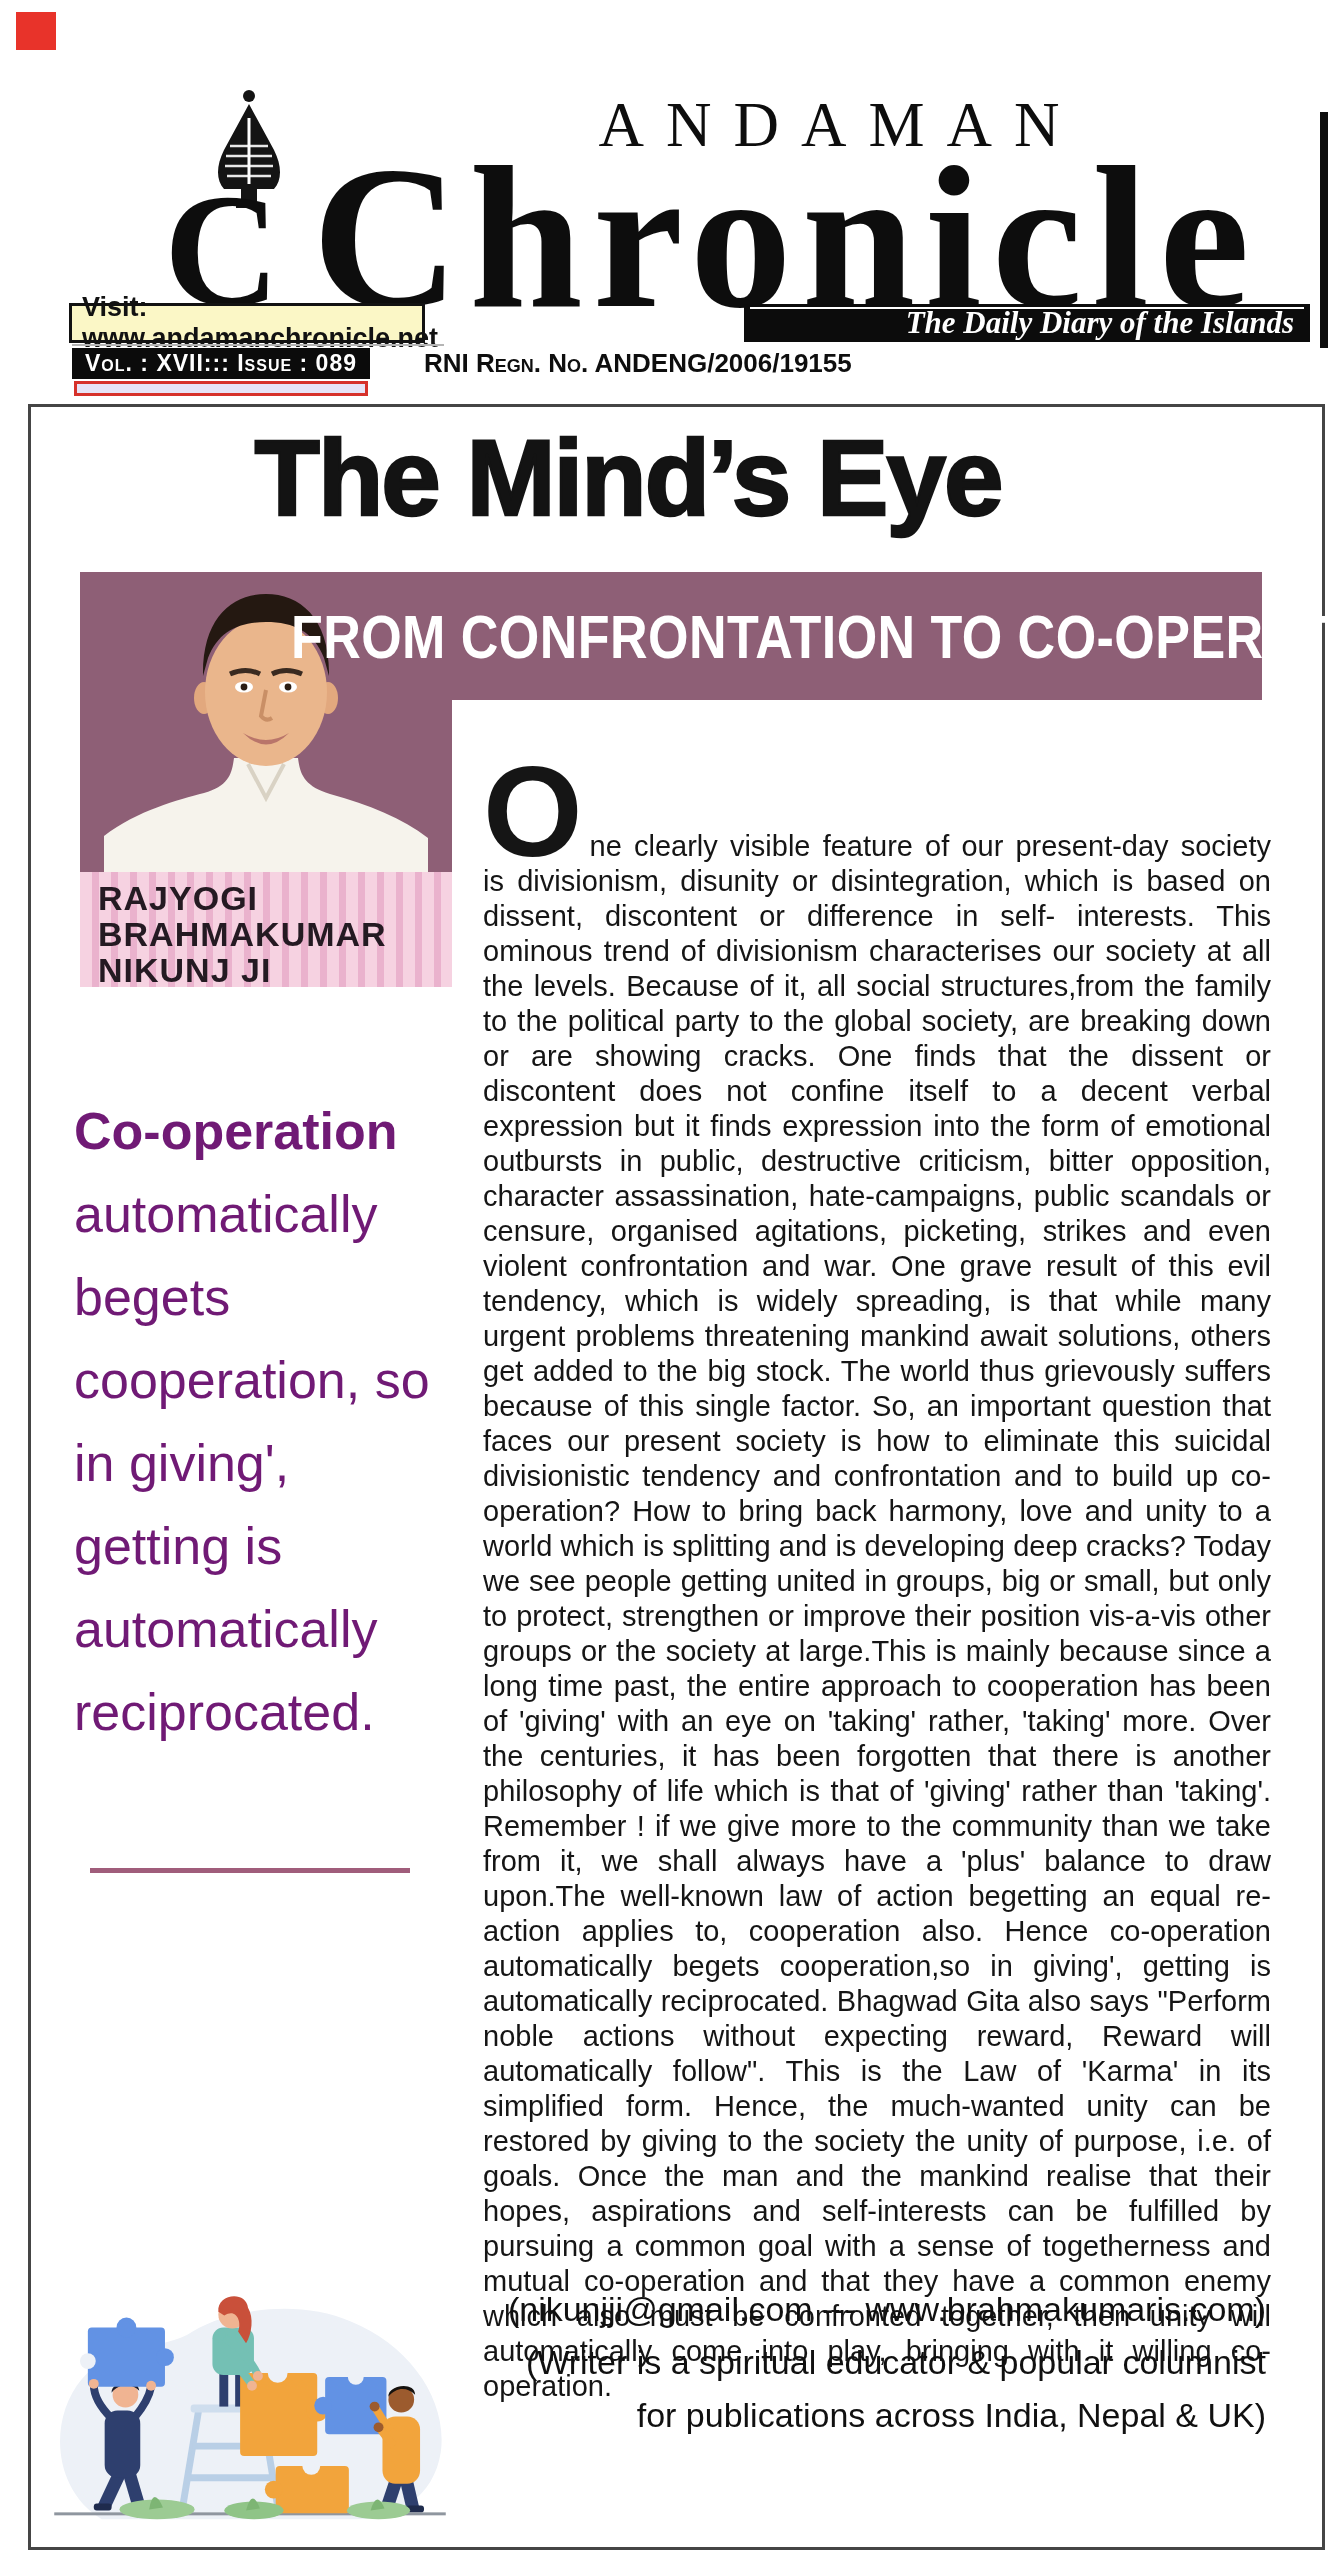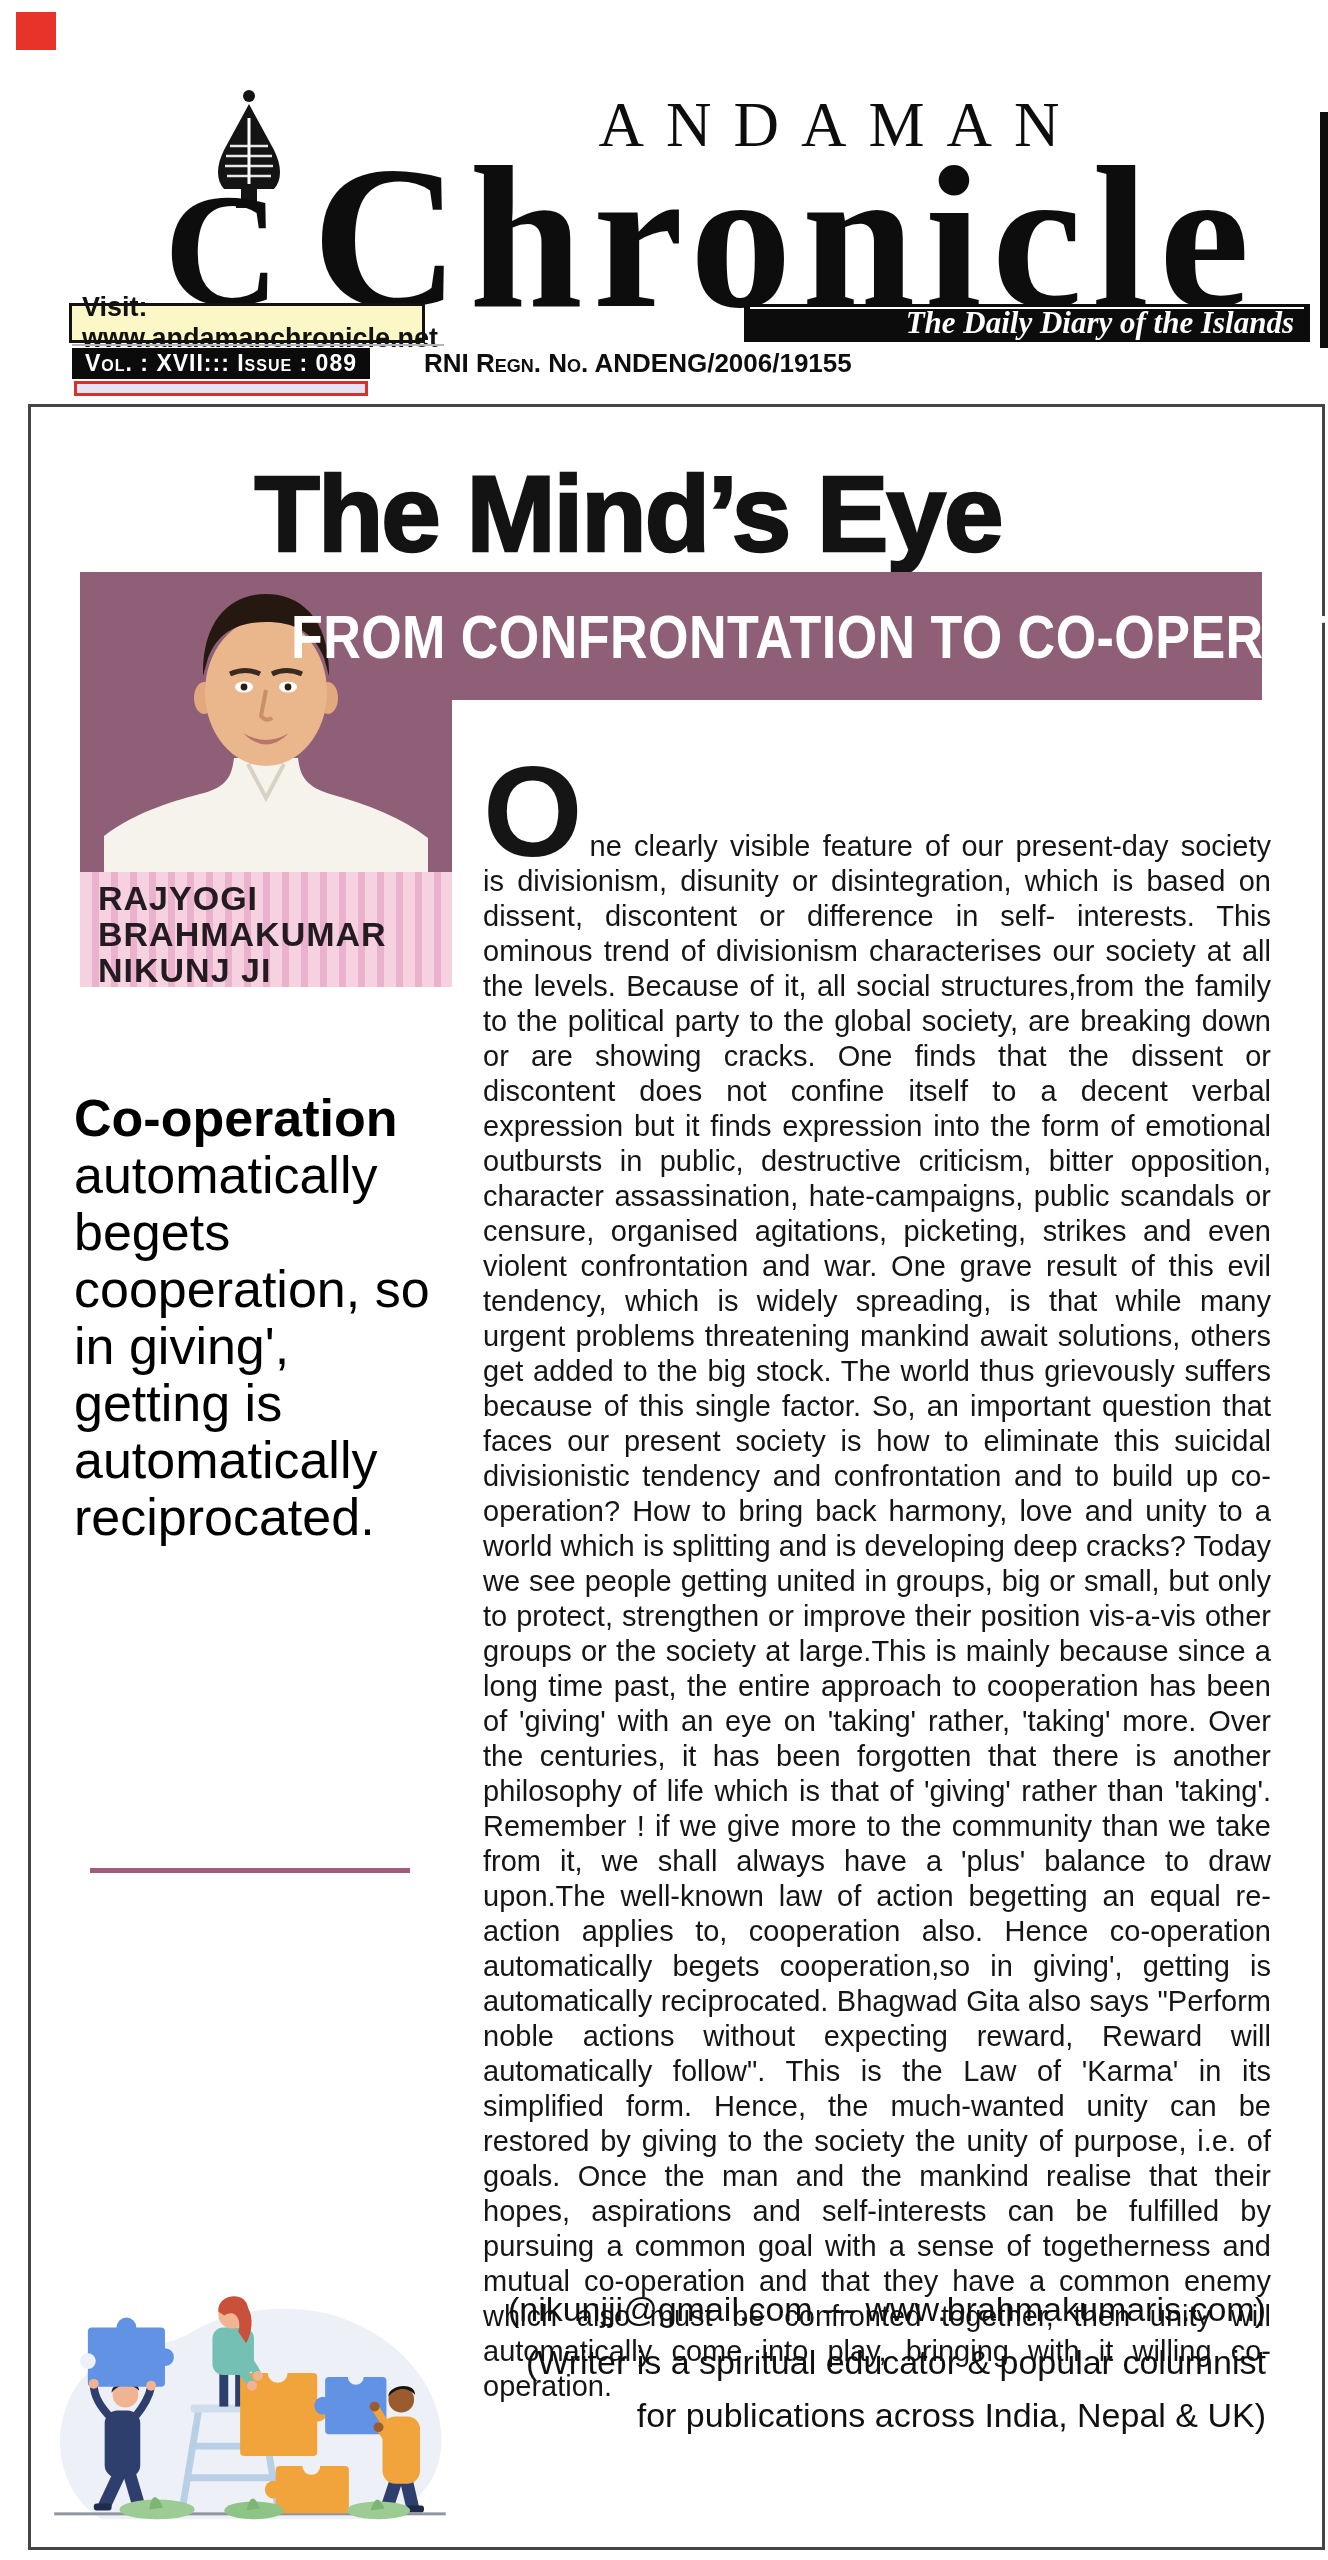--- a/index.html
+++ b/index.html
@@ -33,34 +33,34 @@
            align-items:center;justify-content:center;font-weight:bold;font-size:23px;
            font-variant:small-caps;letter-spacing:1px;}
   .dateline-row{left:424px;top:347px;width:900px;display:flex;gap:44px;font-weight:bold;
                 font-size:26px;line-height:33px;font-variant:small-caps;color:#0e0e0e;white-space:nowrap;}
   .red-strip{left:74px;top:381px;width:294px;height:15px;background:#e6e3f6;
              border:3px solid #d6312b;box-sizing:border-box;}
 
   
   .frame{left:28px;top:404px;width:1297px;height:2146px;border:3px solid #454545;
          box-sizing:border-box;background:#fff;}
-  .headline{left:28px;top:452px;width:1200px;text-align:center;font-size:107px;font-weight:bold;
+  .headline{left:28px;top:416px;width:1200px;text-align:center;font-size:107px;font-weight:bold;
             letter-spacing:-2px;color:#131313;-webkit-text-stroke:2.5px #131313;white-space:nowrap;}
 
   .photo-block{left:80px;top:572px;width:372px;height:415px;}
   .photo-svg{display:block;}
   .author-band{width:372px;height:115px;box-sizing:border-box;padding:8px 0 16px 18px;
                background:repeating-linear-gradient(90deg,#f6d2e1 0 12px,#eab2cd 12px 19px);
                font-size:34px;font-weight:bold;line-height:36px;letter-spacing:1px;color:#241a22;}
   .kicker-bar{left:452px;top:572px;width:810px;height:128px;background:#8e5f76;display:flex;
               align-items:center;justify-content:center;}
   .kicker-text{color:#ffffff;font-size:62px;font-weight:bold;white-space:nowrap;
                transform:scaleX(0.84);letter-spacing:0.5px;}
 
-  .pull-quote{left:74px;top:1090px;width:384px;font-size:52px;line-height:57px;color:#000000;}
+  .pull-quote{left:74px;top:1090px;width:384px;font-size:52px;line-height:83px;color:#701a75;}
   .pull-quote .lead{font-weight:bold;}
   .quote-rule{left:90px;top:1868px;width:320px;height:5px;background:#a05d7b;}
 
   .body-text{left:483px;top:812px;width:788px;font-size:29px;line-height:35px;
              text-align:justify;color:#151515;margin:0;}
   .drop-cap{font-size:128px;font-weight:bold;line-height:0;margin-right:7px;}
 
   .footer-note{left:500px;top:2283px;width:766px;text-align:right;font-size:34px;
                line-height:53px;color:#101010;}
 

